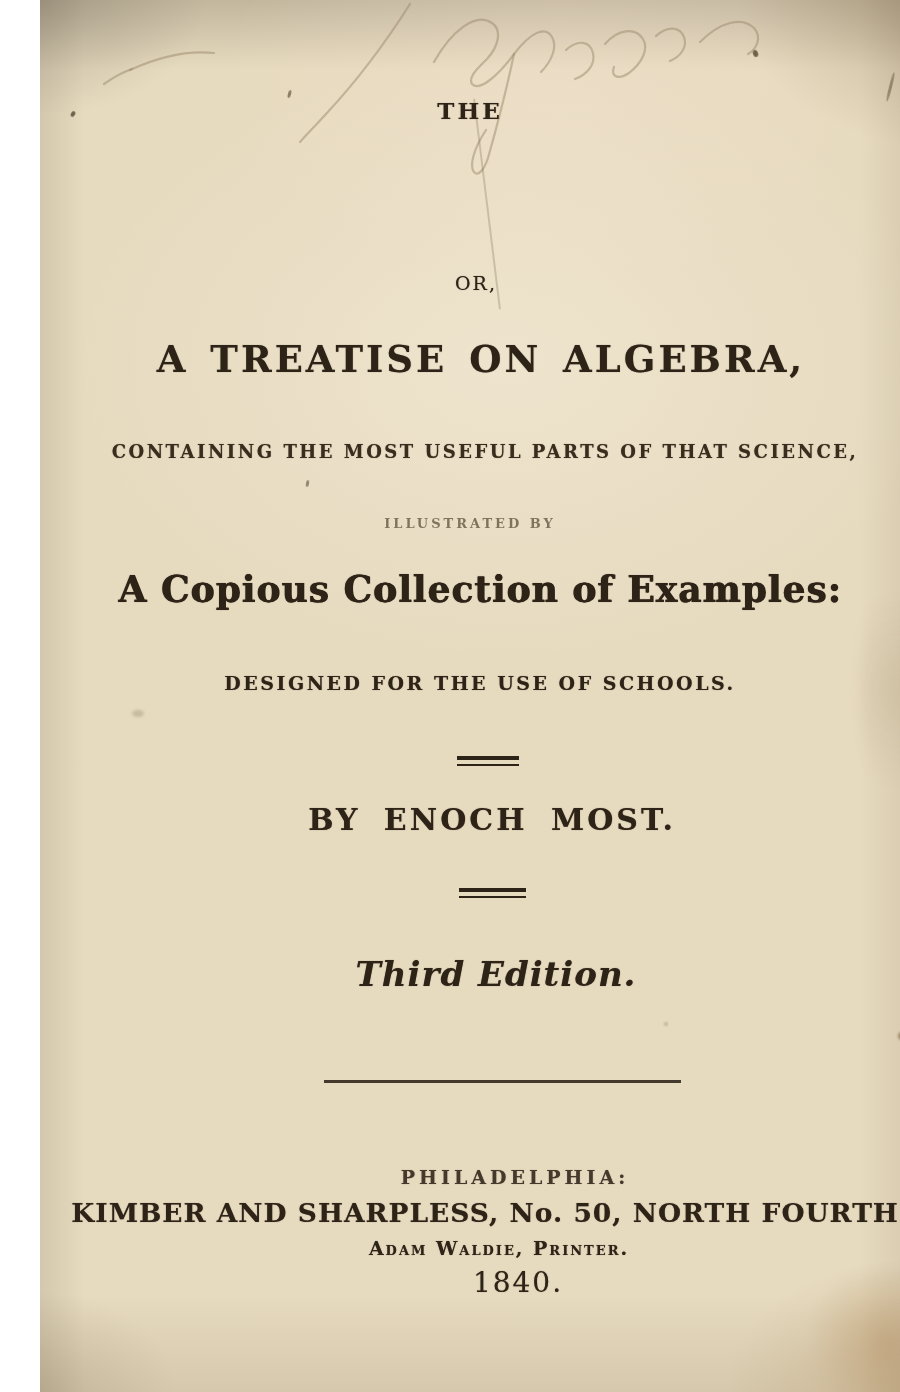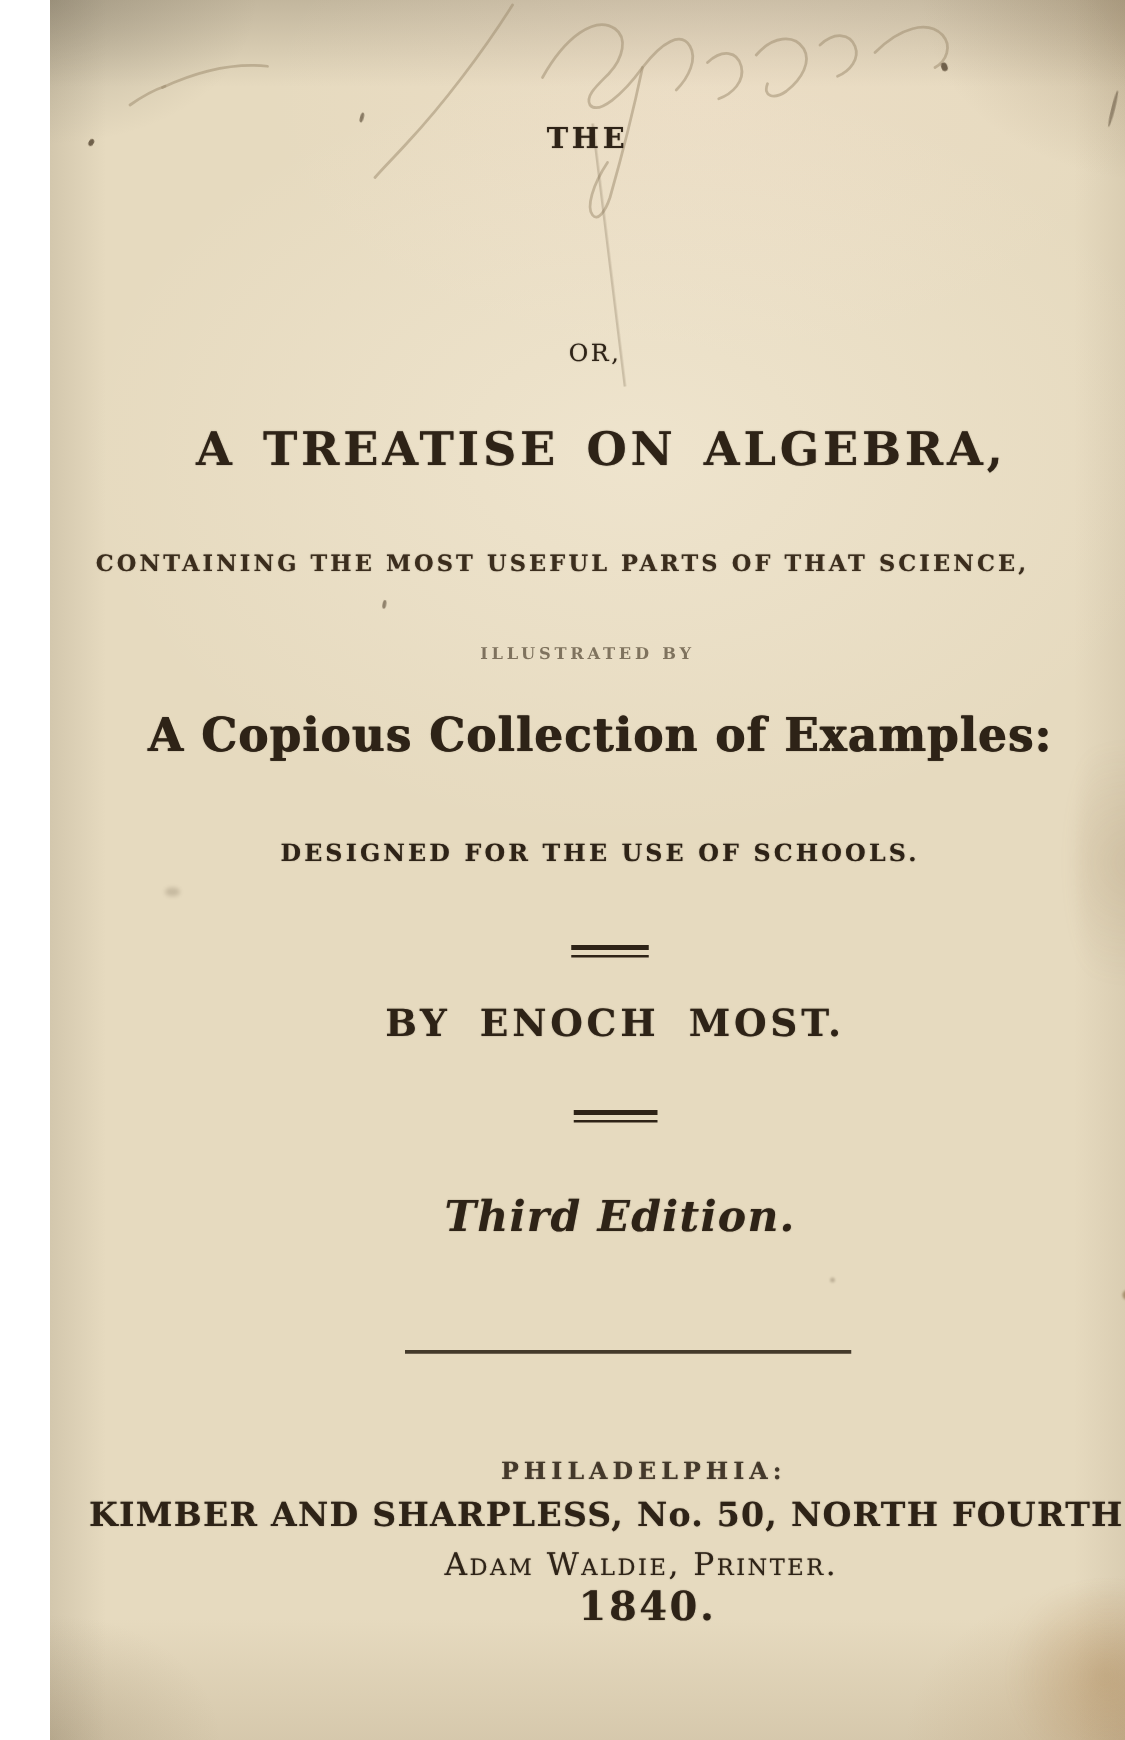--- a/index.html
+++ b/index.html
@@ -28,32 +28,32 @@
   .line {
     position: absolute; transform: translateX(-50%);
     white-space: nowrap; line-height: 1;
     text-shadow: 0 0 1px rgba(46,35,23,0.55);
   }
   .half-title   { left: 430px; top:  99px; font-size: 23px; font-weight: bold; letter-spacing: 3px; }
   .main-title   { left: 432px; top: 172px; font-size: 53px; font-weight: bold; letter-spacing: 2px;
                   text-shadow: 0.6px 0 0 currentColor, -0.6px 0 0 currentColor, 0 0 1px rgba(46,35,23,0.5); }
   .or-line      { left: 436px; top: 274px; font-size: 19px; font-weight: normal; letter-spacing: 2px; }
   .subtitle     { left: 441px; top: 341px; font-size: 37px; font-weight: bold; letter-spacing: 3px; word-spacing: 6px; }
-  .contents-note{ left: 410px; top: 443px; font-size: 18px; font-weight: bold; letter-spacing: 2.5px; color: #3b2d1d; }
+  .contents-note{ left: 445px; top: 443px; font-size: 18px; font-weight: bold; letter-spacing: 2.5px; color: #3b2d1d; }
   .illustrated  { left: 430px; top: 517px; font-size: 13px; font-weight: bold; letter-spacing: 3px;
                   color: rgba(62,48,30,0.62); filter: blur(0.35px); text-shadow: none; }
   .collection   { left: 440px; top: 570px; font-size: 36px; font-weight: bold; letter-spacing: 1px;
                   text-shadow: 0.8px 0 0 currentColor, 0 0 1px rgba(46,35,23,0.5); transform: translateX(-50%) scaleY(1.04); }
   .use-note     { left: 440px; top: 674px; font-size: 19px; font-weight: bold; letter-spacing: 2.5px; }
   .author       { left: 452px; top: 805px; font-size: 30px; font-weight: bold; letter-spacing: 3px; word-spacing: 10px; }
   .edition      { left: 456px; top: 957px; font-size: 34px; font-weight: bold; font-style: italic; letter-spacing: 1px; }
   .city         { left: 475px; top: 1168px; font-size: 19px; font-weight: bold; letter-spacing: 4px; opacity: 0.88; }
   .publisher    { left: 474px; top: 1200px; font-size: 26.5px; font-weight: bold; letter-spacing: 1px; }
-  .printer      { left: 473px; top: 1239px; font-size: 25px; font-weight: normal; font-variant: small-caps; letter-spacing: 2px; }
-  .year         { left: 478px; top: 1269px; font-size: 32px; font-weight: bold; letter-spacing: 2px; }
+  .printer      { left: 459px; top: 1239px; font-size: 19px; font-weight: bold; font-variant: small-caps; letter-spacing: 2px; }
+  .year         { left: 478px; top: 1269px; font-size: 28px; font-weight: normal; letter-spacing: 2px; }
 
   .rule-double {
     position: absolute; height: 10px;
     border-top: 4.5px solid var(--ink, #2e2317);
     border-bottom: 2px solid var(--ink, #2e2317);
   }
   .rule1 { left: 417px; top: 756px; width: 62px; }
   .rule2 { left: 419px; top: 888px; width: 67px; }
   .rule-long { position: absolute; left: 284px; top: 1080px; width: 357px; height: 2.5px;
                background: var(--ink, #2e2317); opacity: 0.88; }

